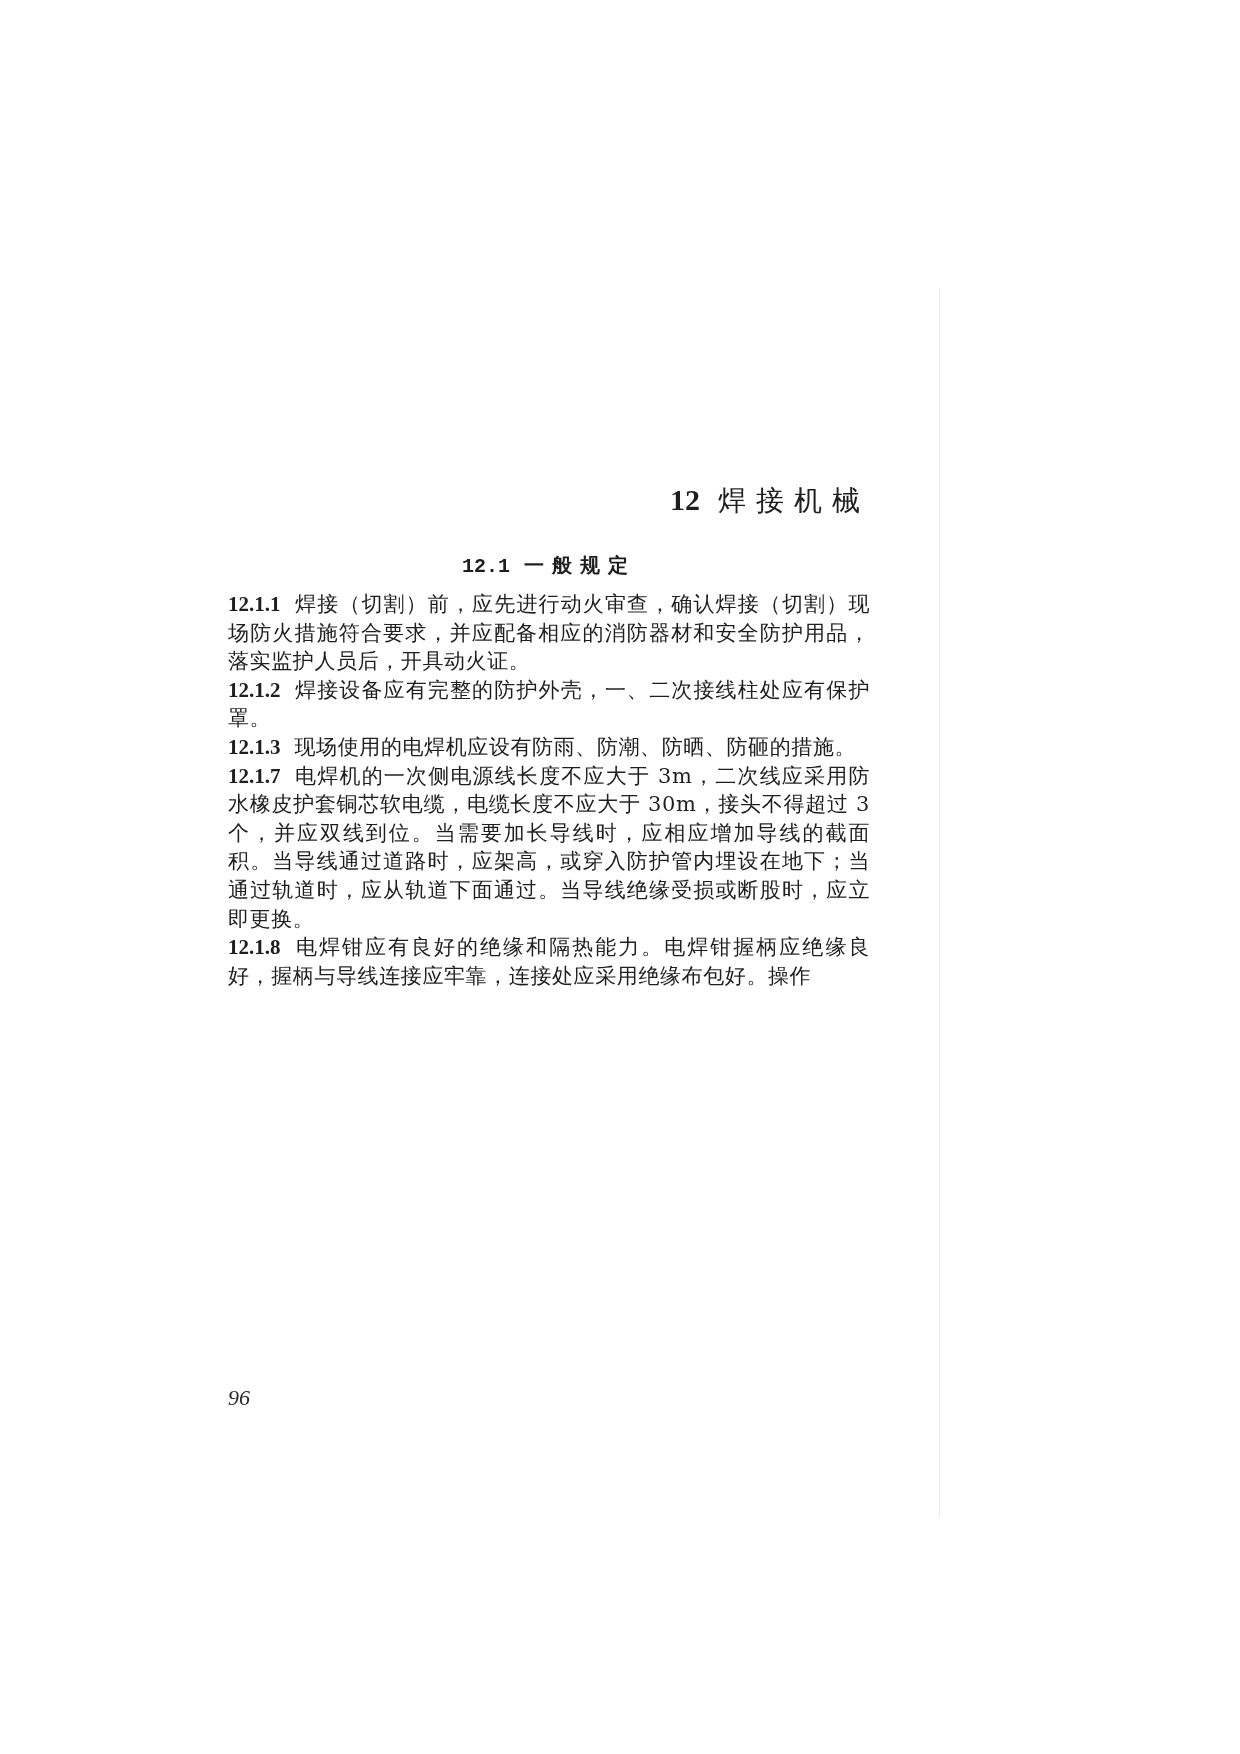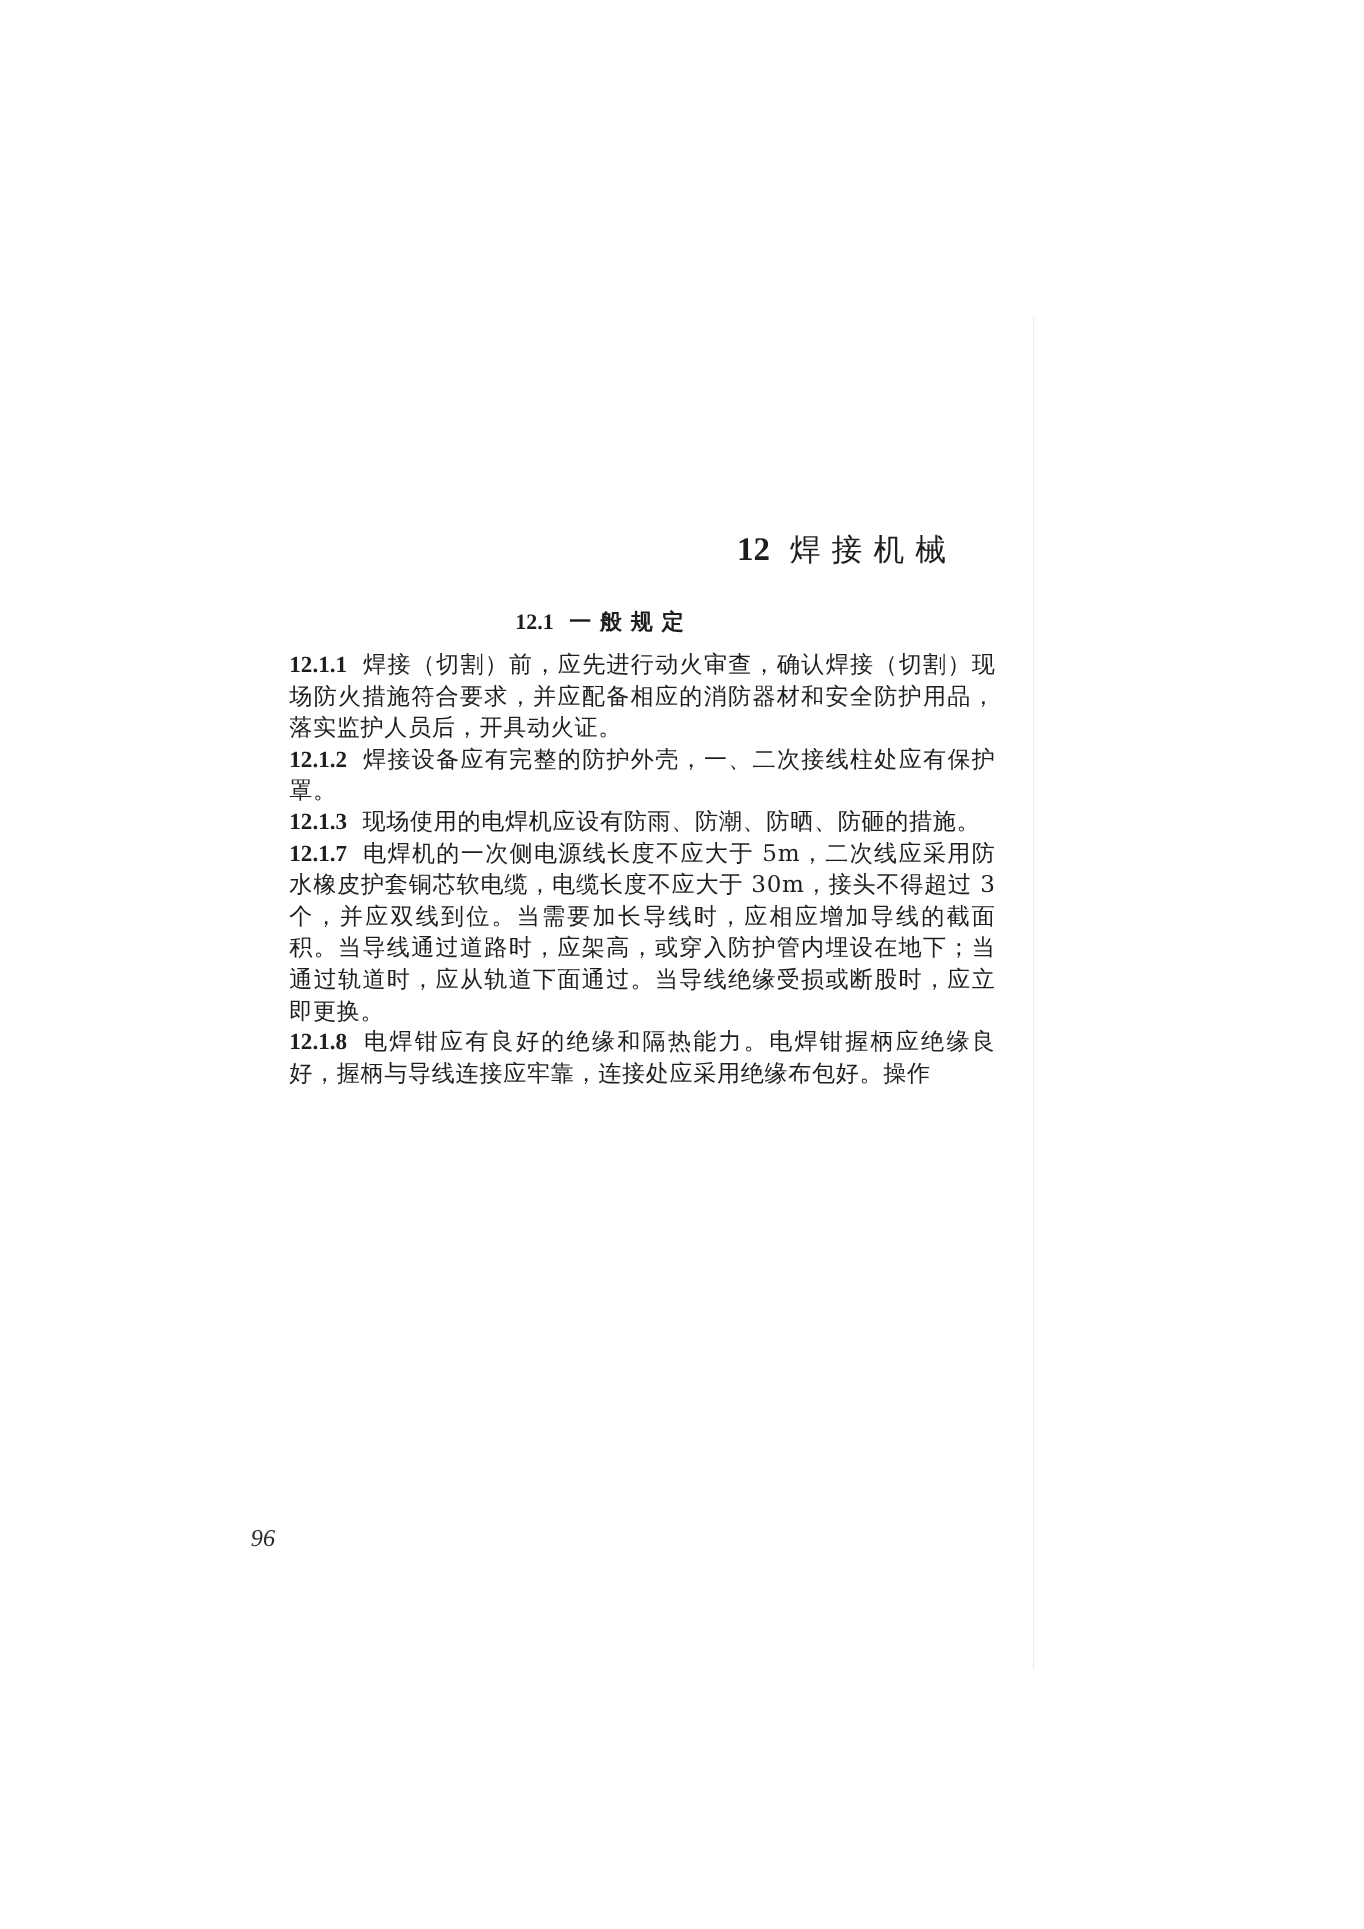--- a/index.html
+++ b/index.html
@@ -51,30 +51,29 @@
       left: 0;
       top: 80px;
       width: 642px;
       text-align: center;
       font-size: 20px;
       font-weight: bold;
       line-height: 30px;
       letter-spacing: 8px;
     }
     .section-title .num {
-      font-family: Liberation Serif, serif;
+      font-family: Liberation Mono, monospace;
       letter-spacing: 0;
       margin-right: 14px;
     }
     .clauses {
       position: absolute;
       left: 0;
       top: 120px;
       width: 642px;
-      margin-left: 35px;
     }
     .clause {
       font-size: 21px;
       line-height: 28.6px;
       text-align: justify;
       text-align-last: left;
       margin: 0;
       padding: 0;
       letter-spacing: 0.6px;
     }
@@ -118,21 +117,21 @@
     <p class="clause">
       <span class="clause-num">12.1.1</span><span class="clause-text">焊接（切割）前，应先进行动火审查，确认焊接（切割）现场防火措施符合要求，并应配备相应的消防器材和安全防护用品，落实监护人员后，开具动火证。</span>
     </p>
     <p class="clause">
       <span class="clause-num">12.1.2</span><span class="clause-text">焊接设备应有完整的防护外壳，一、二次接线柱处应有保护罩。</span>
     </p>
     <p class="clause">
       <span class="clause-num">12.1.3</span><span class="clause-text">现场使用的电焊机应设有防雨、防潮、防晒、防砸的措施。</span>
     </p>
     <p class="clause">
-      <span class="clause-num">12.1.7</span><span class="clause-text">电焊机的一次侧电源线长度不应大于 5m，二次线应采用防水橡皮护套铜芯软电缆，电缆长度不应大于 30m，接头不得超过 3 个，并应双线到位。当需要加长导线时，应相应增加导线的截面积。当导线通过道路时，应架高，或穿入防护管内埋设在地下；当通过轨道时，应从轨道下面通过。当导线绝缘受损或断股时，应立即更换。</span>
+      <span class="clause-num">12.1.7</span><span class="clause-text">电焊机的一次侧电源线长度不应大于 3m，二次线应采用防水橡皮护套铜芯软电缆，电缆长度不应大于 30m，接头不得超过 3 个，并应双线到位。当需要加长导线时，应相应增加导线的截面积。当导线通过道路时，应架高，或穿入防护管内埋设在地下；当通过轨道时，应从轨道下面通过。当导线绝缘受损或断股时，应立即更换。</span>
     </p>
     <p class="clause">
       <span class="clause-num">12.1.8</span><span class="clause-text">电焊钳应有良好的绝缘和隔热能力。电焊钳握柄应绝缘良好，握柄与导线连接应牢靠，连接处应采用绝缘布包好。操作</span>
     </p>
   </div>
 </div>
 
 <div class="page-number">96</div>
 
 </body></html>

